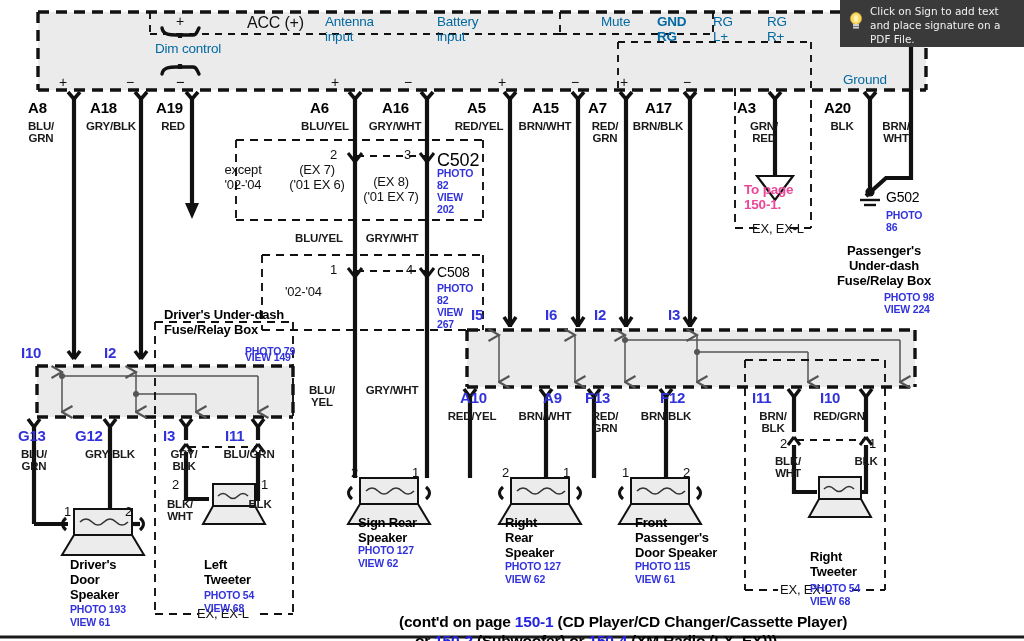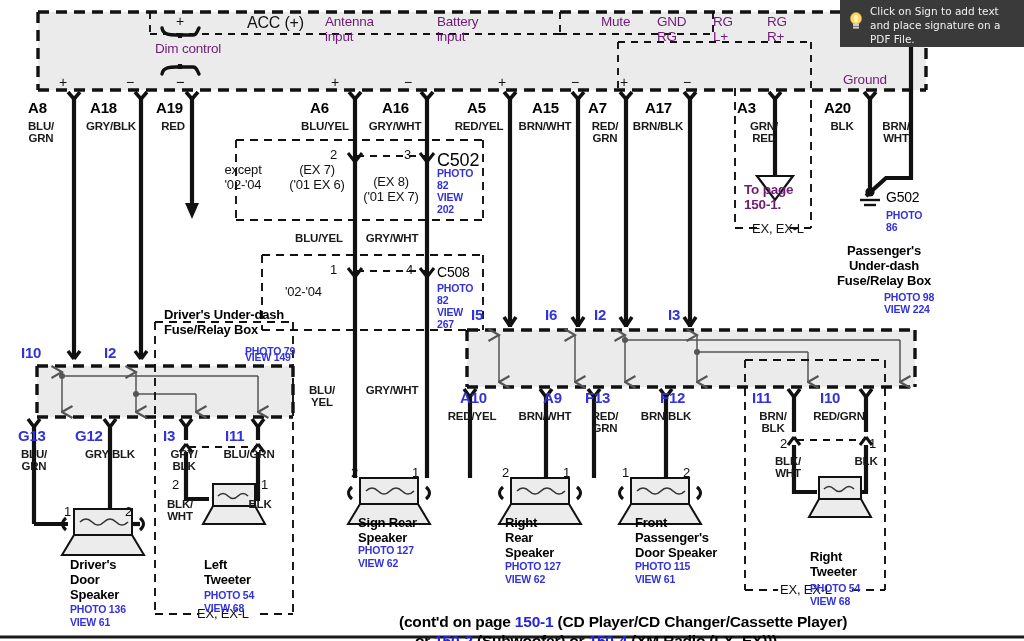--- a/index.html
+++ b/index.html
@@ -6,22 +6,22 @@
   body{width:1024px;height:641px;position:relative;overflow:hidden;
        font-family:"Liberation Sans","DejaVu Sans",sans-serif;color:#000;}
   #stage{position:absolute;left:0;top:0;width:1024px;height:641px;}
   svg#wires{position:absolute;left:0;top:0;width:1024px;height:641px;}
   .lbl{position:absolute;white-space:pre;line-height:1.06;letter-spacing:-0.2px;}
   .term{font-size:15px;font-weight:700;color:#3232dc;}
   .termk{font-size:15px;font-weight:700;color:#000;}
   .wire{font-size:11.5px;font-weight:700;color:#1a1a1a;text-align:center;}
   .bluesm{font-size:10.5px;font-weight:700;color:#3232dc;line-height:1.12;}
   .cap{font-size:13px;font-weight:700;color:#000;line-height:1.14;}
-  .capb{font-size:13.5px;font-weight:700;color:#701a75;line-height:1.14;}
-  .fn{font-size:13.5px;font-weight:400;color:#701a75;line-height:1.12;}
+  .capb{font-size:13.5px;font-weight:700;color:#ec4899;line-height:1.14;}
+  .fn{font-size:13.5px;font-weight:400;color:#0369a1;line-height:1.12;}
   .small{font-size:16px;font-weight:400;color:#111;}
   .pin{font-size:13px;font-weight:400;color:#111;}
   .sgn{font-size:14px;font-weight:400;color:#111;}
   .note{font-size:13px;font-weight:400;color:#111;line-height:1.12;}
   .bigb{font-size:15.5px;font-weight:700;color:#000;}
   .bigblue{font-size:15.5px;font-weight:700;color:#2222e0;}
   #tooltip{position:absolute;right:0;top:0;width:184px;height:47px;background:#3a3a3a;
     color:#f0f0f0;font-size:10.5px;line-height:1.32;padding:5px 6px 5px 30px;
     box-sizing:border-box;font-family:"DejaVu Sans",sans-serif;}
   #bulb{position:absolute;left:8px;top:11px;width:16px;height:20px;}
@@ -268,21 +268,21 @@
   </svg>
 
   <div class="lbl sgn" style="left:176px;top:14px;">+</div>
   <div class="lbl fn" style="left:155px;top:41px;">Dim control</div>
   <div class="lbl small" style="left:247px;top:15px;">ACC (+)</div>
   <div class="lbl fn" style="left: 325px; top: 14px; white-space: pre;">Antenna
 input</div>
   <div class="lbl fn" style="left: 437px; top: 14px; white-space: pre;">Battery
 input</div>
   <div class="lbl fn" style="left:601px;top:14px;">Mute</div>
-  <div class="lbl fn" style="left: 657px; top: 14px; white-space: pre;">GND
+  <div class="lbl fn" style="left: 657px; top: 14px; white-space: pre; font-weight: bold;">GND
 RG</div>
   <div class="lbl fn" style="left: 713px; top: 14px; white-space: pre;">RG
 L+</div>
   <div class="lbl fn" style="left: 767px; top: 14px; white-space: pre;">RG
 R+</div>
   <div class="lbl fn" style="left:843px;top:72px;">Ground</div>
 
   <div class="lbl sgn" style="left:59px;top:75px;">+</div>
   <div class="lbl sgn" style="left:126px;top:75px;">−</div>
   <div class="lbl sgn" style="left:176px;top:75px;">−</div>
@@ -406,21 +406,21 @@
 
   <div class="lbl cap" style="left:886px;top:190px;font-weight:400;font-size:14px;">G502</div>
   <div class="lbl bluesm" style="left: 886px; top: 210px; white-space: pre;">PHOTO
 86</div>
 
   <div class="lbl pin" style="left:64px;top:505px;">1</div>
   <div class="lbl pin" style="left:125px;top:505px;">2</div>
   <div class="lbl cap" style="left: 70px; top: 558px; white-space: pre;">Driver's
 Door
 Speaker</div>
-  <div class="lbl bluesm" style="left:70px;top:604px;">PHOTO 136</div>
+  <div class="lbl bluesm" style="left:70px;top:604px;">PHOTO 193</div>
   <div class="lbl bluesm" style="left:70px;top:617px;">VIEW 61</div>
 
   <div class="lbl pin" style="left:172px;top:478px;">2</div>
   <div class="lbl pin" style="left:261px;top:478px;">1</div>
   <div class="lbl wire" style="left: 158px; top: 498px; width: 44px; white-space: pre;">BLK/
 WHT</div>
   <div class="lbl wire" style="left:240px;top:498px;width:40px;">BLK</div>
   <div class="lbl cap" style="left: 204px; top: 558px; white-space: pre;">Left
 Tweeter</div>
   <div class="lbl bluesm" style="left:204px;top:590px;">PHOTO 54</div>

